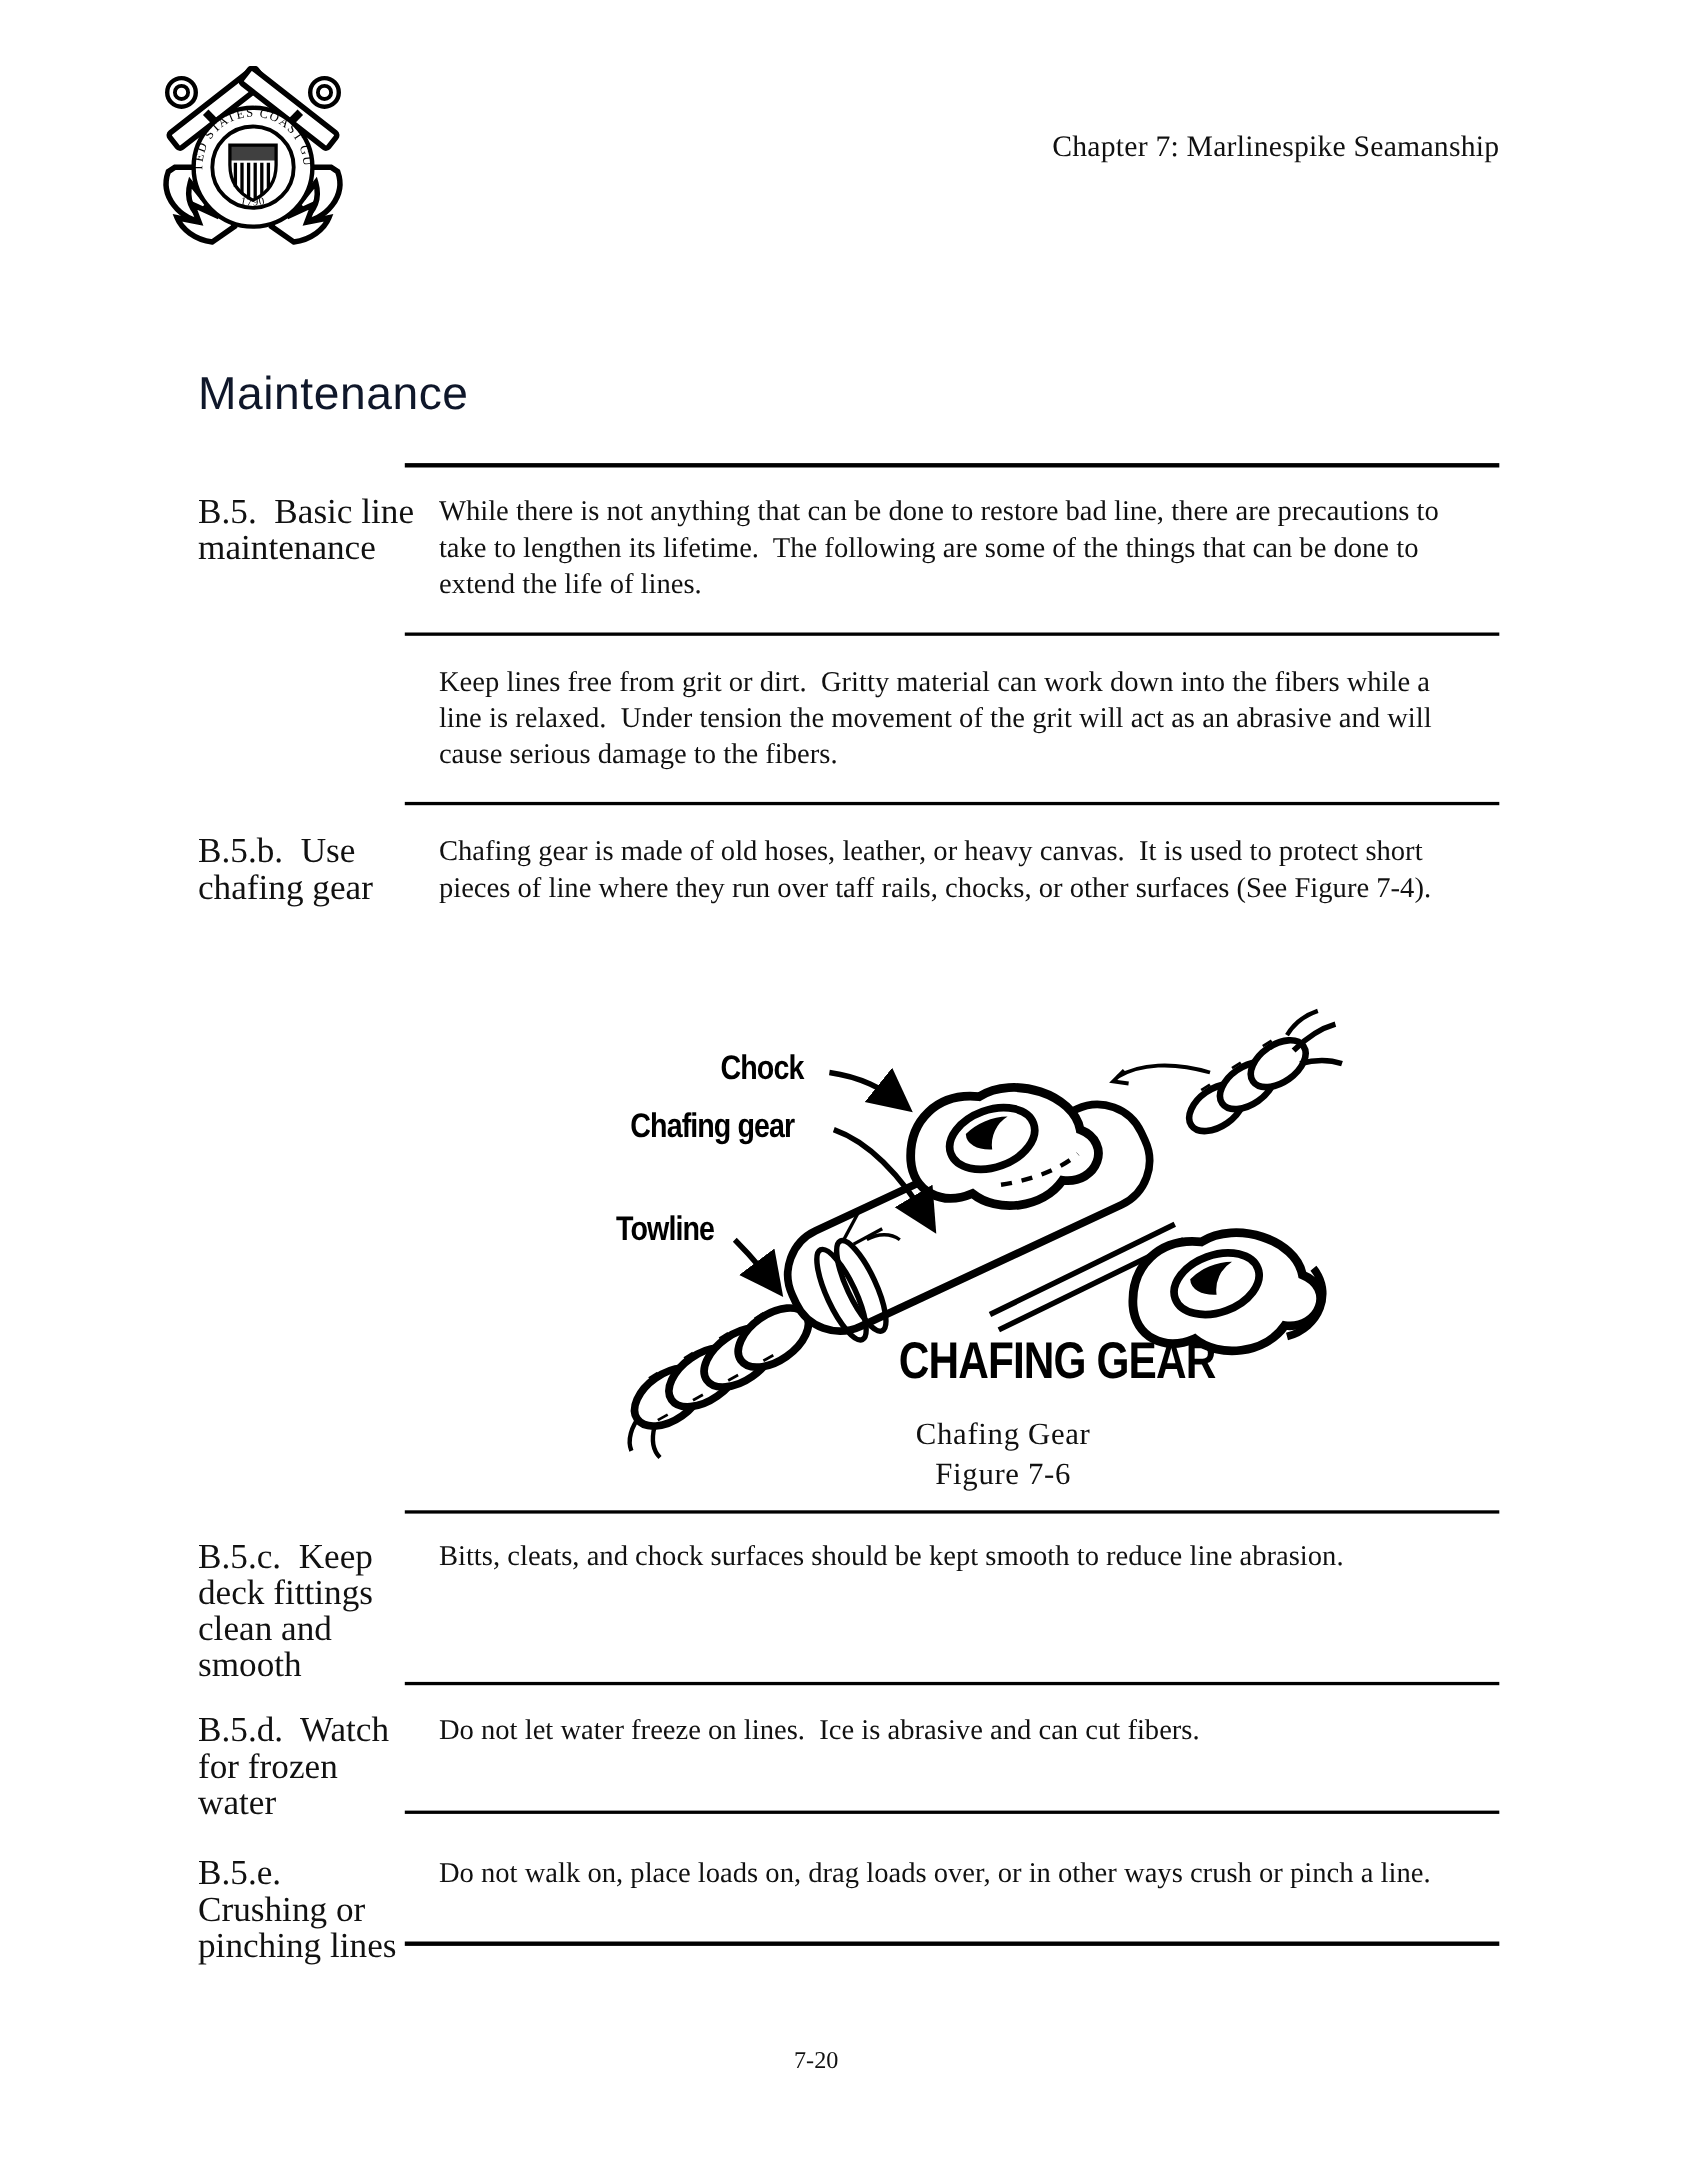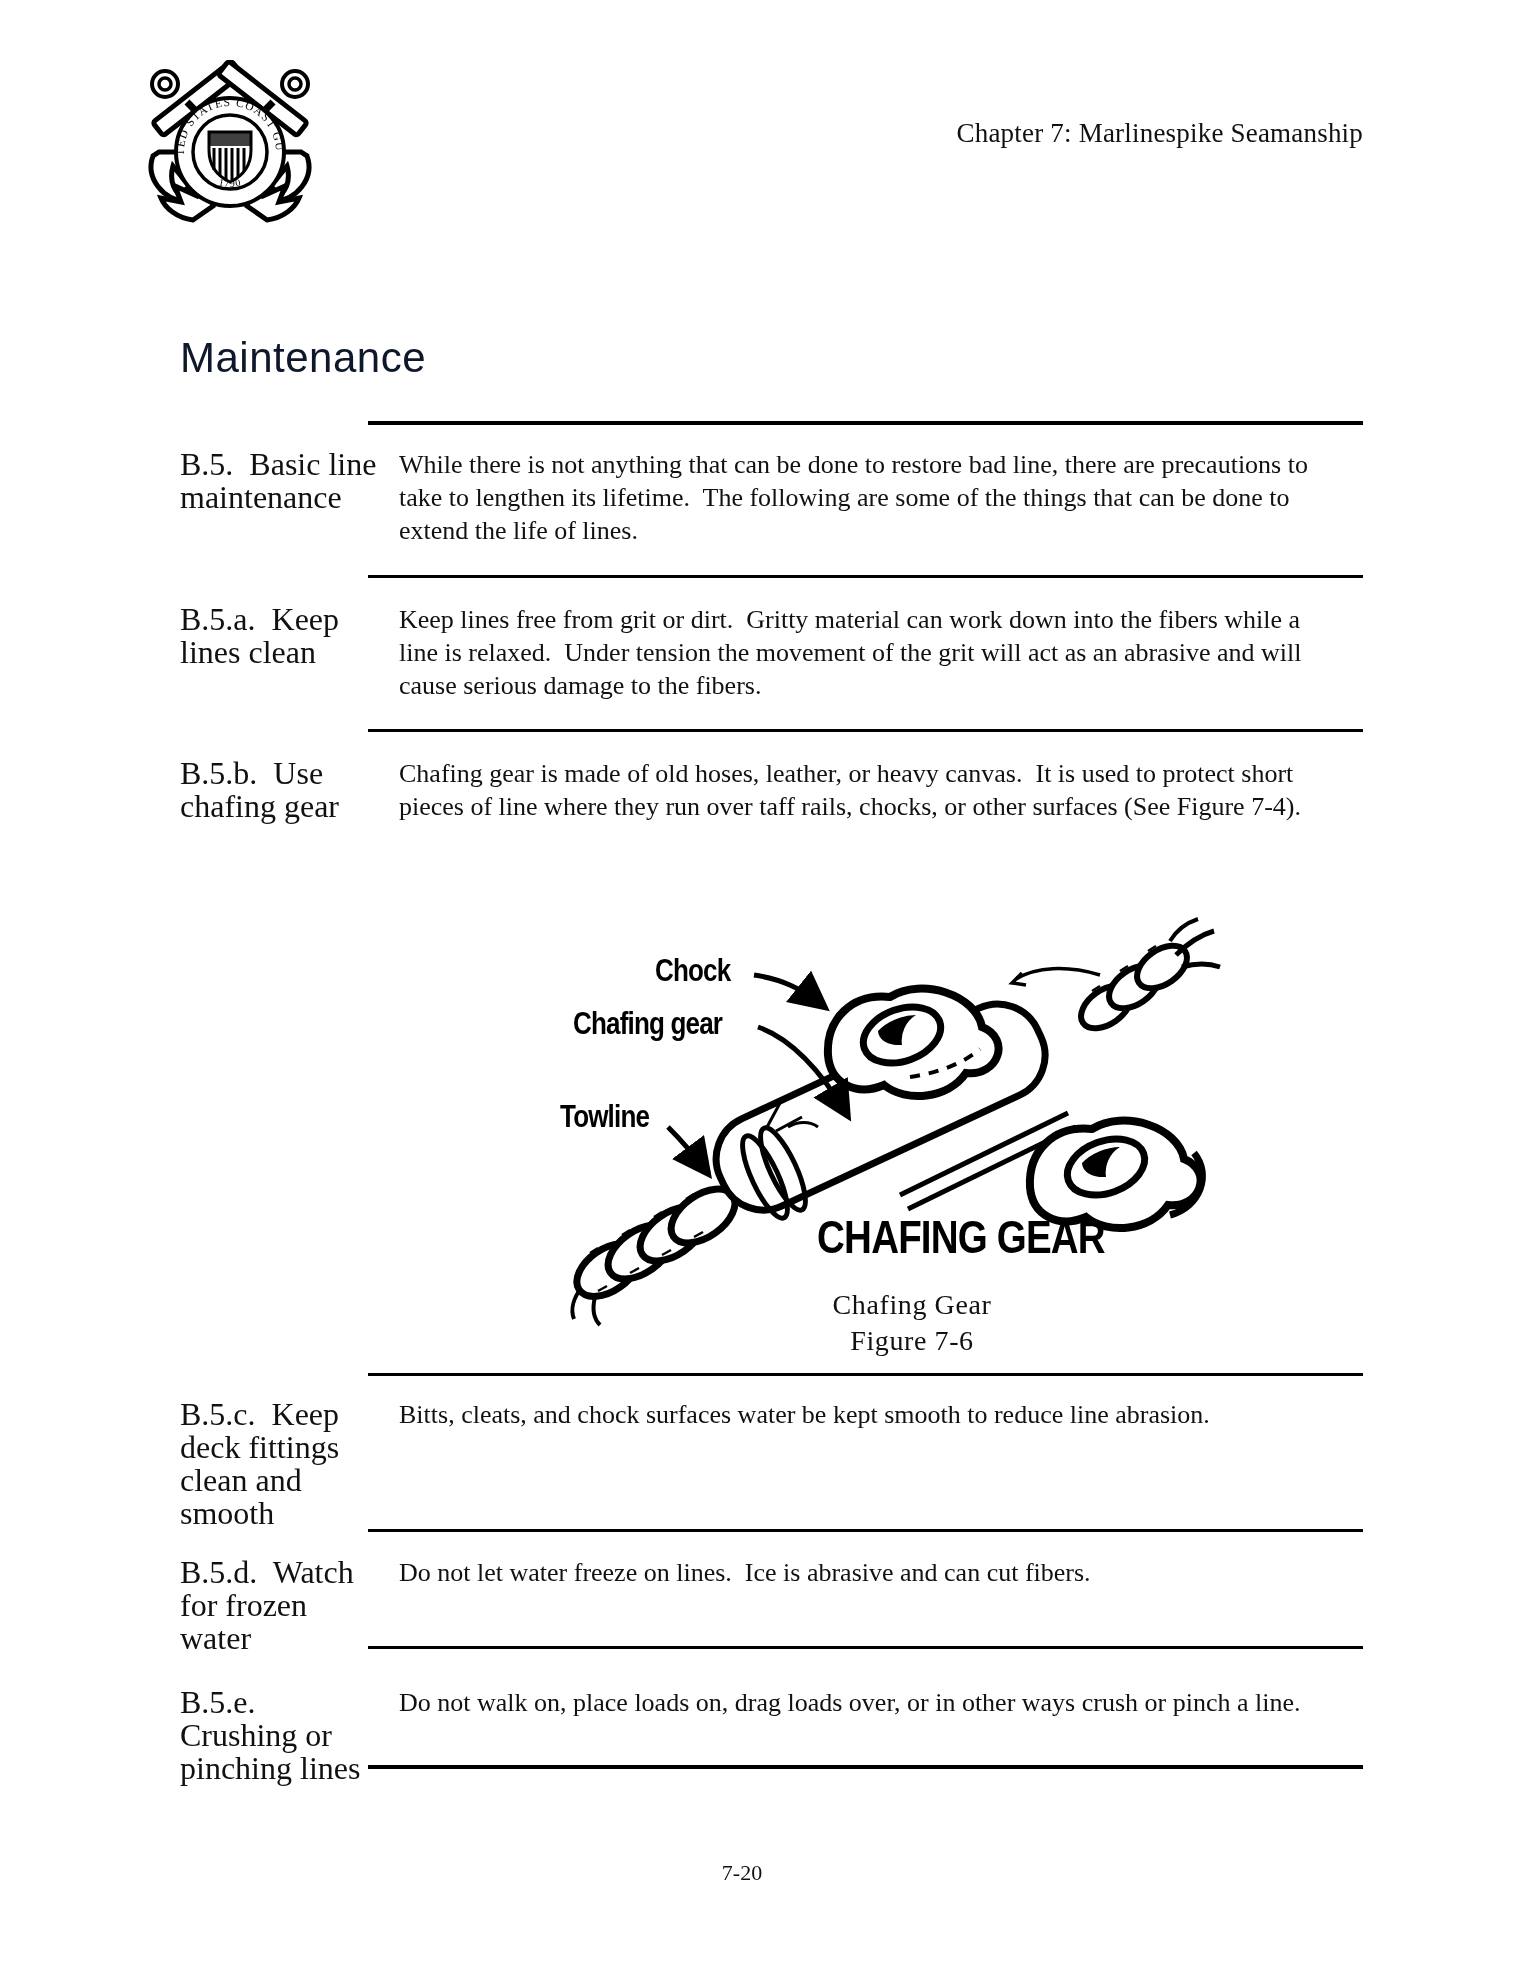--- a/index.html
+++ b/index.html
@@ -145,21 +145,20 @@
   <div class="abs rule" style="top:575px;height:2.5px;"></div>
   <div class="abs rule" style="top:729px;height:3px;"></div>
   <div class="abs rule" style="top:1373px;height:2.5px;"></div>
   <div class="abs rule" style="top:1529px;height:2.5px;"></div>
   <div class="abs rule" style="top:1646px;height:2.5px;"></div>
   <div class="abs rule" style="top:1765px;height:4px;"></div>
 
   <div class="abs sec-label" style="top:448px;">B.5.  Basic line maintenance</div>
   <div class="abs sec-body" style="top:448px;">While there is not anything that can be done to restore bad line, there are precautions to take to lengthen its lifetime.  The following are some of the things that can be done to extend the life of lines.</div>
 
-  <div class="abs sec-label" style="top:603px;">B.5.a.  Keep lines clean</div>
   <div class="abs sec-body" style="top:603px;">Keep lines free from grit or dirt.  Gritty material can work down into the fibers while a line is relaxed.  Under tension the movement of the grit will act as an abrasive and will cause serious damage to the fibers.</div>
 
   <div class="abs sec-label" style="top:757px;">B.5.b.  Use chafing gear</div>
   <div class="abs sec-body" style="top:757px;">Chafing gear is made of old hoses, leather, or heavy canvas.  It is used to protect short pieces of line where they run over taff rails, chocks, or other surfaces (See Figure 7-4).</div>
 
   <div class="abs" id="figure-area">
     <svg width="760" height="450" viewBox="0 0 760 450">
       <defs>
         <marker id="ah" markerWidth="9" markerHeight="9" refX="6" refY="4" orient="auto">
           <path d="M0,0 L8,4 L0,8 Z" fill="#000"></path>
@@ -244,21 +243,21 @@
     <div class="fig-label" style="left:90px;top:184px;">Towline</div>
     <div id="fig-title">CHAFING GEAR</div>
   </div>
 
   <div class="abs" id="fig-caption">
     <div>Chafing Gear</div>
     <div>Figure 7-6</div>
   </div>
 
   <div class="abs sec-label" style="top:1398px;">B.5.c.  Keep deck fittings clean and smooth</div>
-  <div class="abs sec-body" style="top:1398px;">Bitts, cleats, and chock surfaces water be kept smooth to reduce line abrasion.</div>
+  <div class="abs sec-body" style="top:1398px;">Bitts, cleats, and chock surfaces should be kept smooth to reduce line abrasion.</div>
 
   <div class="abs sec-label" style="top:1556px;">B.5.d.  Watch for frozen water</div>
   <div class="abs sec-body" style="top:1556px;">Do not let water freeze on lines.  Ice is abrasive and can cut fibers.</div>
 
   <div class="abs sec-label" style="top:1686px;">B.5.e.  Crushing or pinching lines</div>
   <div class="abs sec-body" style="top:1686px;">Do not walk on, place loads on, drag loads over, or in other ways crush or pinch a line.</div>
 
   <div class="abs" id="page-footer">7-20</div>
 
 </div>

